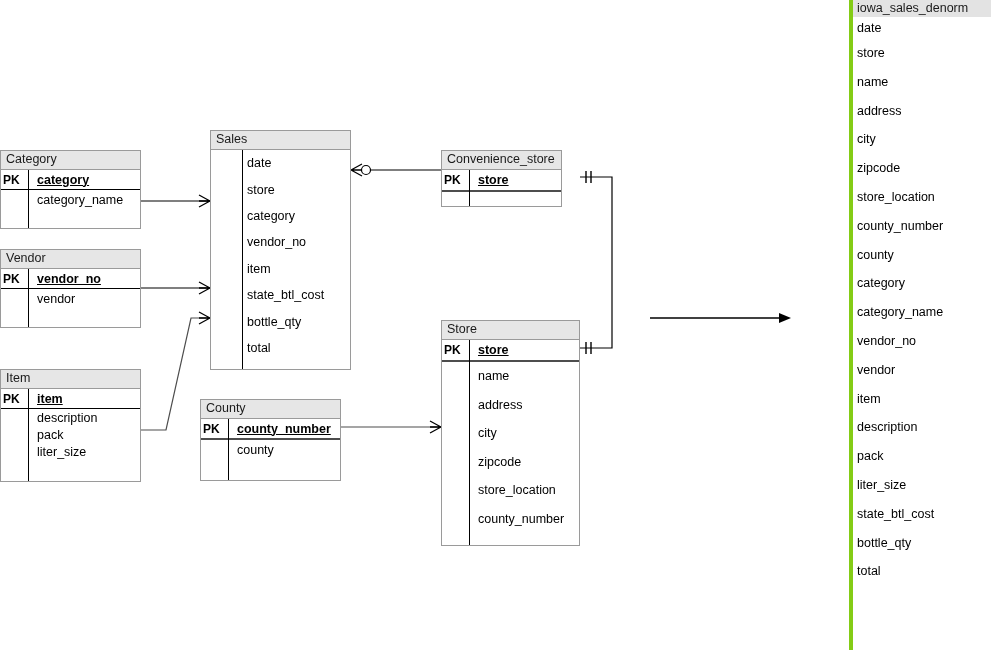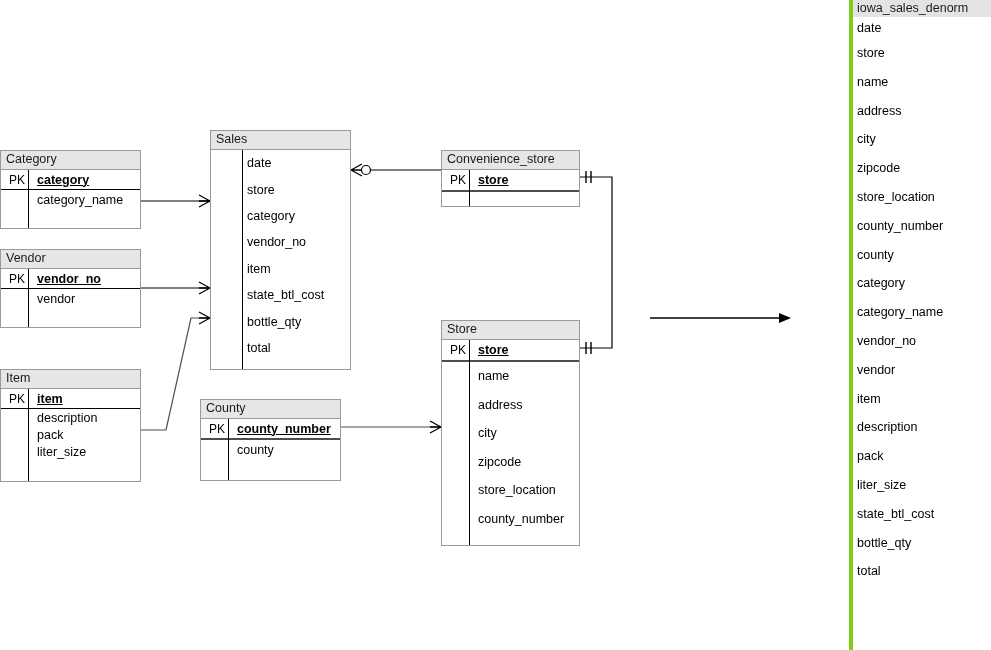--- a/index.html
+++ b/index.html
@@ -71,24 +71,25 @@
 
   .attr-row {
     display: flex;
     align-items: center;
     box-sizing: border-box;
     white-space: nowrap;
   }
   .attr-key {
     width: 27px;
     flex: 0 0 27px;
-    padding-left: 8px;
+    padding-left: 2px;
     box-sizing: border-box;
     font-size: 12px;
     color: #000000;
+    font-weight: bold;
   }
   .attr-name {
     padding-left: 9px;
     font-size: 12.5px;
     color: #000000;
   }
   .attr-row.pk .attr-name {
     font-weight: bold;
     text-decoration: underline;
   }
@@ -102,21 +103,21 @@
     height: 1px;
     background: #000000;
   }
 
   
   #entity-category { left: 0px;   top: 150px; width: 141px; }
   #entity-vendor   { left: 0px;   top: 249px; width: 141px; }
   #entity-item     { left: 0px;   top: 369px; width: 141px; }
   #entity-sales    { left: 210px; top: 130px; width: 141px; }
   #entity-county   { left: 200px; top: 399px; width: 141px; }
-  #entity-convstore{ left: 441px; top: 150px; width: 139px; }
+  #entity-convstore{ left: 441px; top: 150px; width: 121px; }
   #entity-store    { left: 441px; top: 320px; width: 139px; }
 
   
   #entity-category .attr-row { height: 20px; }
   #entity-category .attr-row.pk { height: 19px; }
   #entity-category .filler { height: 18px; }
 
   #entity-vendor .attr-row { height: 20px; }
   #entity-vendor .attr-row.pk { height: 19px; }
   #entity-vendor .filler { height: 18px; }

